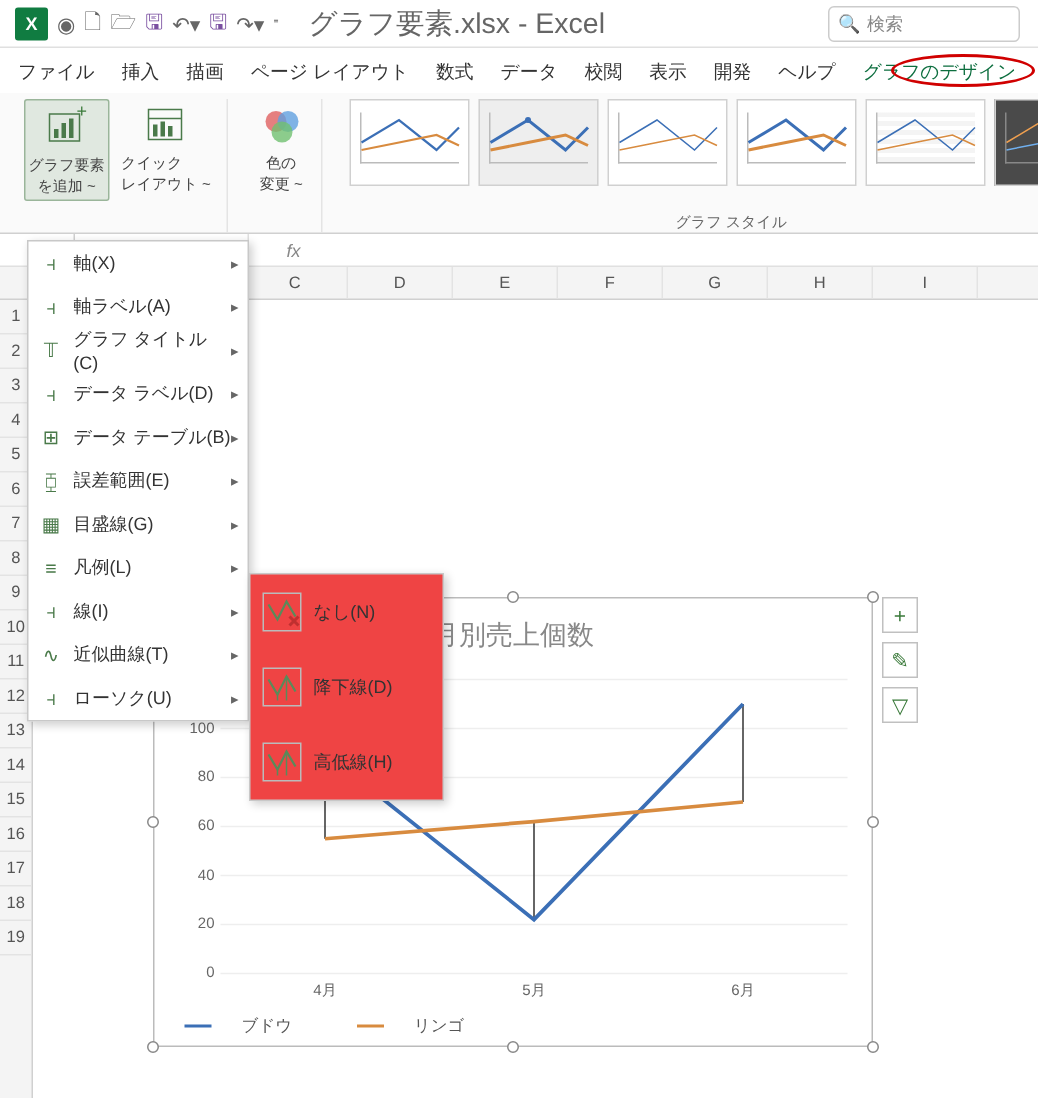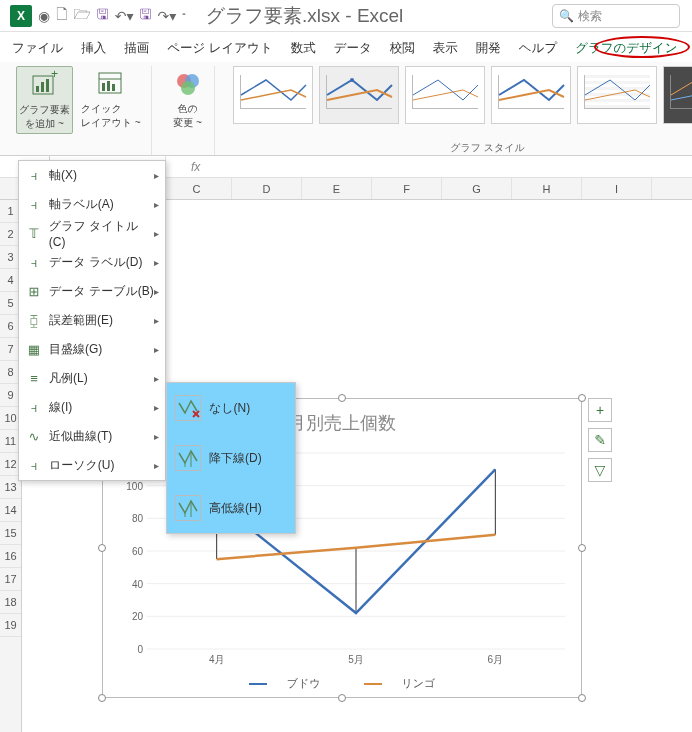--- a/index.html
+++ b/index.html
@@ -33,34 +33,34 @@
   .rowhdr{height:23px;border-bottom:1px solid #e3e3e3;text-align:center;font-size:11px;color:#555;line-height:23px;}
   .gridarea{flex:1;position:relative;overflow:hidden;}
   .colhdrs{height:22px;display:flex;border-bottom:1px solid #d0d0d0;background:#f4f4f4;}
   .colhdr{width:70px;border-right:1px solid #e3e3e3;text-align:center;font-size:11px;color:#555;line-height:22px;}
   .colhdr:first-child{width:162px;}
   
   .menu{position:absolute;left:18px;top:160px;width:148px;background:#fff;border:1px solid #c8c8c8;box-shadow:2px 2px 6px rgba(0,0,0,.2);z-index:30;}
   .menu-item{height:29px;display:flex;align-items:center;padding:0 6px;font-size:12px;color:#333;cursor:pointer;position:relative;}
   .menu-item .mi-ico{width:18px;text-align:center;color:#4a7a4a;font-size:13px;margin-right:6px;}
   .menu-item .arrow{margin-left:auto;color:#666;font-size:10px;}
-  .submenu{position:absolute;left:166px;top:382px;width:130px;background:#7dd3fc;border:1px solid #c8c8c8;box-shadow:2px 2px 6px rgba(0,0,0,.2);z-index:31;}
+  .submenu{position:absolute;left:166px;top:382px;width:130px;background:#ef4444;border:1px solid #c8c8c8;box-shadow:2px 2px 6px rgba(0,0,0,.2);z-index:31;}
   .sub-item{height:50px;display:flex;align-items:center;padding:0 8px;gap:8px;font-size:12px;cursor:pointer;}
   .sub-ico{width:26px;height:26px;border:1px solid #bbb;display:flex;align-items:center;justify-content:center;color:#5a8a5a;}
   
   .chart-obj{position:absolute;left:80px;top:198px;width:480px;height:300px;border:1px solid #bbb;background:#fff;}
   .chart-obj .handle{position:absolute;width:8px;height:8px;border:1px solid #888;background:#fff;border-radius:50%;}
   .h-tl{left:-5px;top:-5px}.h-tr{right:-5px;top:-5px}.h-bl{left:-5px;bottom:-5px}.h-br{right:-5px;bottom:-5px}
   .h-t{left:50%;top:-5px;margin-left:-4px}.h-b{left:50%;bottom:-5px;margin-left:-4px}
   .h-l{left:-5px;top:50%;margin-top:-4px}.h-r{right:-5px;top:50%;margin-top:-4px}
   .chart-title{text-align:center;font-size:18px;color:#888;padding:12px 0 4px;}
   .plot{position:absolute;left:44px;right:16px;top:54px;bottom:48px;}
   .yaxis-tick{position:absolute;left:-32px;width:28px;text-align:right;font-size:10px;color:#666;transform:translateY(-50%);}
   .xaxis-tick{position:absolute;bottom:-18px;font-size:10px;color:#666;transform:translateX(-50%);}
-  .legend{position:absolute;bottom:6px;left:0;right:0;text-align:center;font-size:11px;color:#555;}
+  .legend{position:absolute;bottom:6px;left:0;right:0;text-align:left;font-size:11px;color:#555;}
   .legend span{margin:0 10px;}
   .leg-sw{display:inline-block;width:18px;height:2px;vertical-align:middle;margin-right:4px;}
   .side-buttons{position:absolute;left:566px;top:198px;display:flex;flex-direction:column;gap:6px;}
   .side-btn{width:24px;height:24px;border:1px solid #c0c0c0;background:#fff;display:flex;align-items:center;justify-content:center;color:#3a7a3a;font-size:14px;}
   svg{overflow:visible;}
 </style>
 </head>
 <body>
 
 <div class="titlebar">

